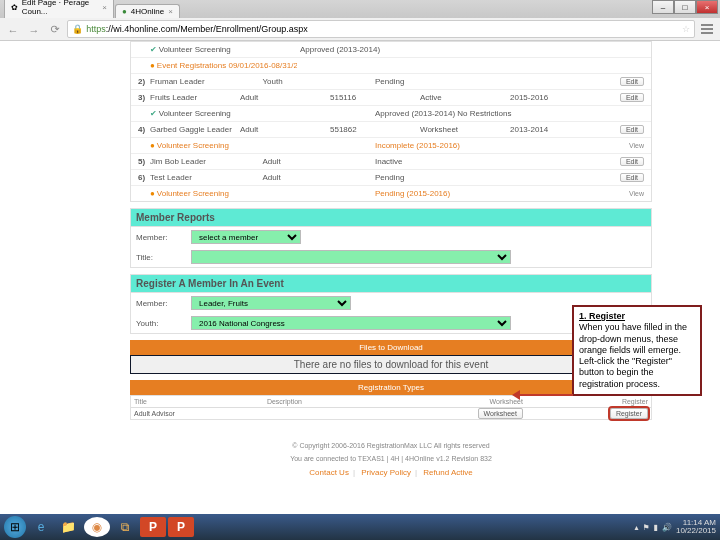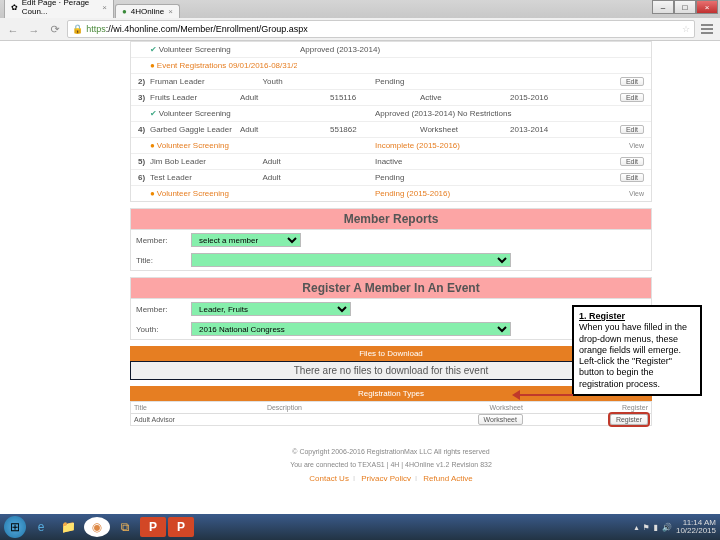--- a/index.html
+++ b/index.html
@@ -23,35 +23,35 @@
 .panel { border: 1px solid #e0e0e0; margin-bottom: 6px; background: #fff; }
 .row { display: flex; align-items: center; border-bottom: 1px solid #eee; padding: 2px 4px; min-height: 14px; }
 .row:last-child { border-bottom: none; }
 .cell { flex: 1; padding: 1px 3px; white-space: nowrap; overflow: hidden; }
 .cell.idx { flex: 0 0 12px; font-weight: bold; }
 .cell.btn-cell { flex: 0 0 50px; text-align: right; }
 .mini-btn { display: inline-block; border: 1px solid #bbb; background: linear-gradient(#fff,#eee); padding: 0 5px; font-size: 7px; border-radius: 2px; }
 .check { color: #4a8; margin-right: 2px; }
 .warn { color: #e80; margin-right: 2px; }
 .orange-link { color: #e67e22; }
-.section-head { background: #fca5a5; font-weight: bold; padding: 3px 5px; border-bottom: 1px solid #e0e0e0; font-size: 12px; text-align: center; }
+.section-head { background: #5eead4; font-weight: bold; padding: 3px 5px; border-bottom: 1px solid #e0e0e0; font-size: 10px; }
 .form-row { display: flex; align-items: center; padding: 3px 5px; }
 .form-label { width: 55px; font-size: 8px; }
 .select { border: 1px solid #bbb; background: #86efac; padding: 1px 3px; font-size: 8px; height: 14px; }
 .orange-bar { background: #e67e22; color: #fff; text-align: center; padding: 3px; font-size: 8px; margin: 4px 0 0 0; }
 .blue-bar { background: #f0f0f0; text-align: center; padding: 3px; font-size: 10px; border: 1px solid #0f172a; }
 .reg-table { width: 100%; border-collapse: collapse; font-size: 7px; }
 .reg-table th { border-bottom: 1px solid #ddd; padding: 2px 3px; text-align: left; color: #888; font-weight: normal; }
 .reg-table td { padding: 2px 3px; }
 .reg-btn { border: 1px solid #bbb; background: linear-gradient(#fff,#eee); padding: 1px 5px; font-size: 7px; border-radius: 2px; }
 .reg-btn.hl { outline: 2px solid #c0392b; }
 .footer { text-align: center; font-size: 7px; color: #888; padding: 16px 0 6px; }
 .footer-links { text-align: center; font-size: 8px; color: #e67e22; }
 .footer-links span { margin: 0 4px; color: #ccc; }
-.callout { position: absolute; right: 18px; top: 305px; width: 130px; border: 2px solid #000000; background: #fff; padding: 4px 5px; font-size: 9px; line-height: 1.25; }
+.callout { position: absolute; right: 18px; top: 305px; width: 130px; border: 2px solid #7f1d1d; background: #fff; padding: 4px 5px; font-size: 9px; line-height: 1.25; }
 .callout b { text-decoration: underline; }
 .arrow-line { position: absolute; top: 394px; right: 147px; width: 56px; height: 2px; background: #c0392b; }
 .arrow-head { position: absolute; top: 390px; right: 200px; width: 0; height: 0; border-top: 5px solid transparent; border-bottom: 5px solid transparent; border-right: 8px solid #c0392b; }
 .taskbar { position: absolute; bottom: 0; left: 0; right: 0; height: 26px; background: linear-gradient(#3a5a8a,#234); display: flex; align-items: center; padding: 0 4px; gap: 2px; }
 .tb-icon { width: 26px; height: 20px; display: flex; align-items: center; justify-content: center; font-size: 12px; border-radius: 2px; }
 .tb-icon.start { background: radial-gradient(circle,#5ad,#27a); border-radius: 50%; width: 22px; height: 22px; }
 .tray { margin-left: auto; display: flex; align-items: center; gap: 4px; color: #ddd; font-size: 8px; }
 .tray .clock { text-align: right; line-height: 1; }
 .folder { color: #f9d56e; }
 .chrome-i { background: #fff; border-radius: 50%; color: #d84; }

